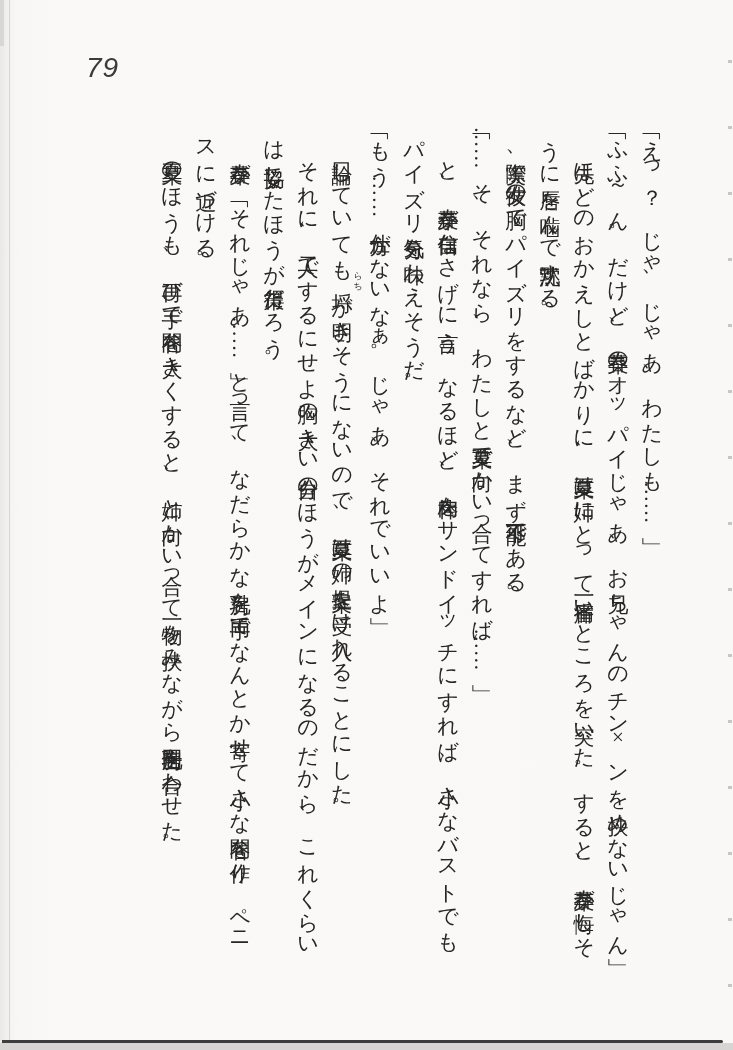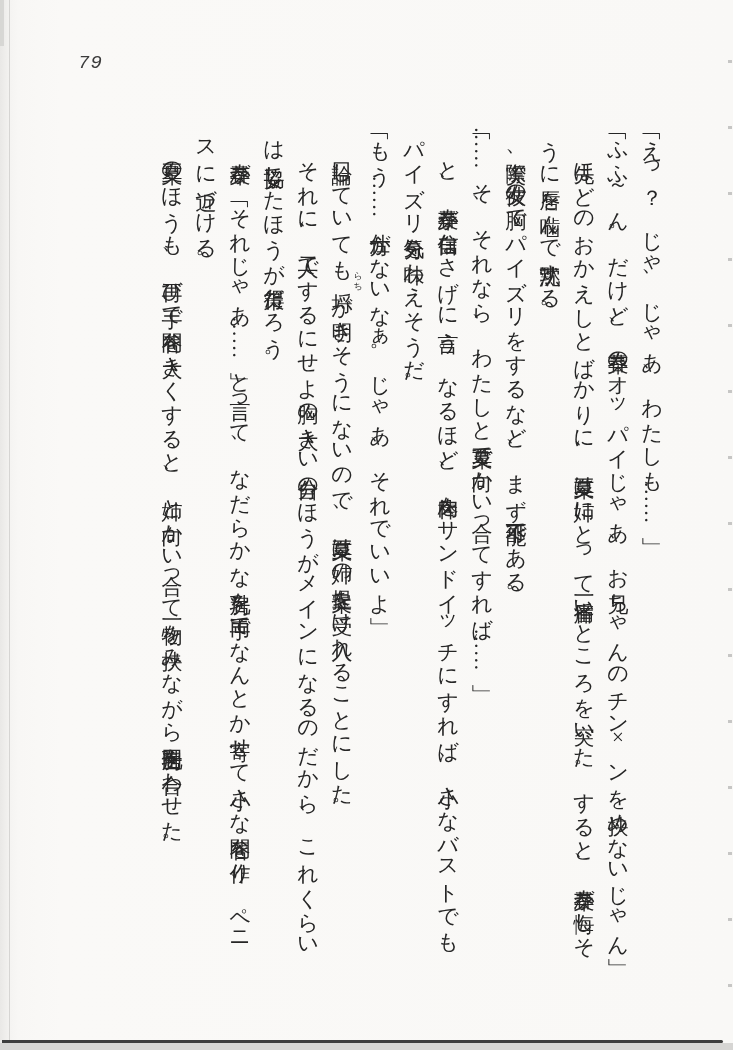--- a/index.html
+++ b/index.html
@@ -37,24 +37,24 @@
   .edge-noise{
     position:absolute;right:1px;top:0;width:4px;height:1040px;
     background:repeating-linear-gradient(
       to bottom,
       transparent 0px, transparent 60px,
       rgba(110,110,110,.45) 60px, rgba(110,110,110,.45) 63px,
       transparent 63px, transparent 66px);
     opacity:.8;
   }
   .page-number{
-    position:absolute;left:78px;top:52px;
-    font-family:Liberation Mono, monospace;
+    position:absolute;left:86px;top:52px;
+    font-family:Liberation Sans, sans-serif;
     font-style:italic;
-    font-size:19px;color:#3b3b3b;
+    font-size:28px;color:#3b3b3b;
     letter-spacing:1px;
   }
   
   .vtext{
     position:absolute;top:126px;right:64px;height:838px;
     writing-mode:vertical-rl;
     -webkit-writing-mode:vertical-rl;
     line-break:strict;
     color:#262626;
     font-size:21px;

